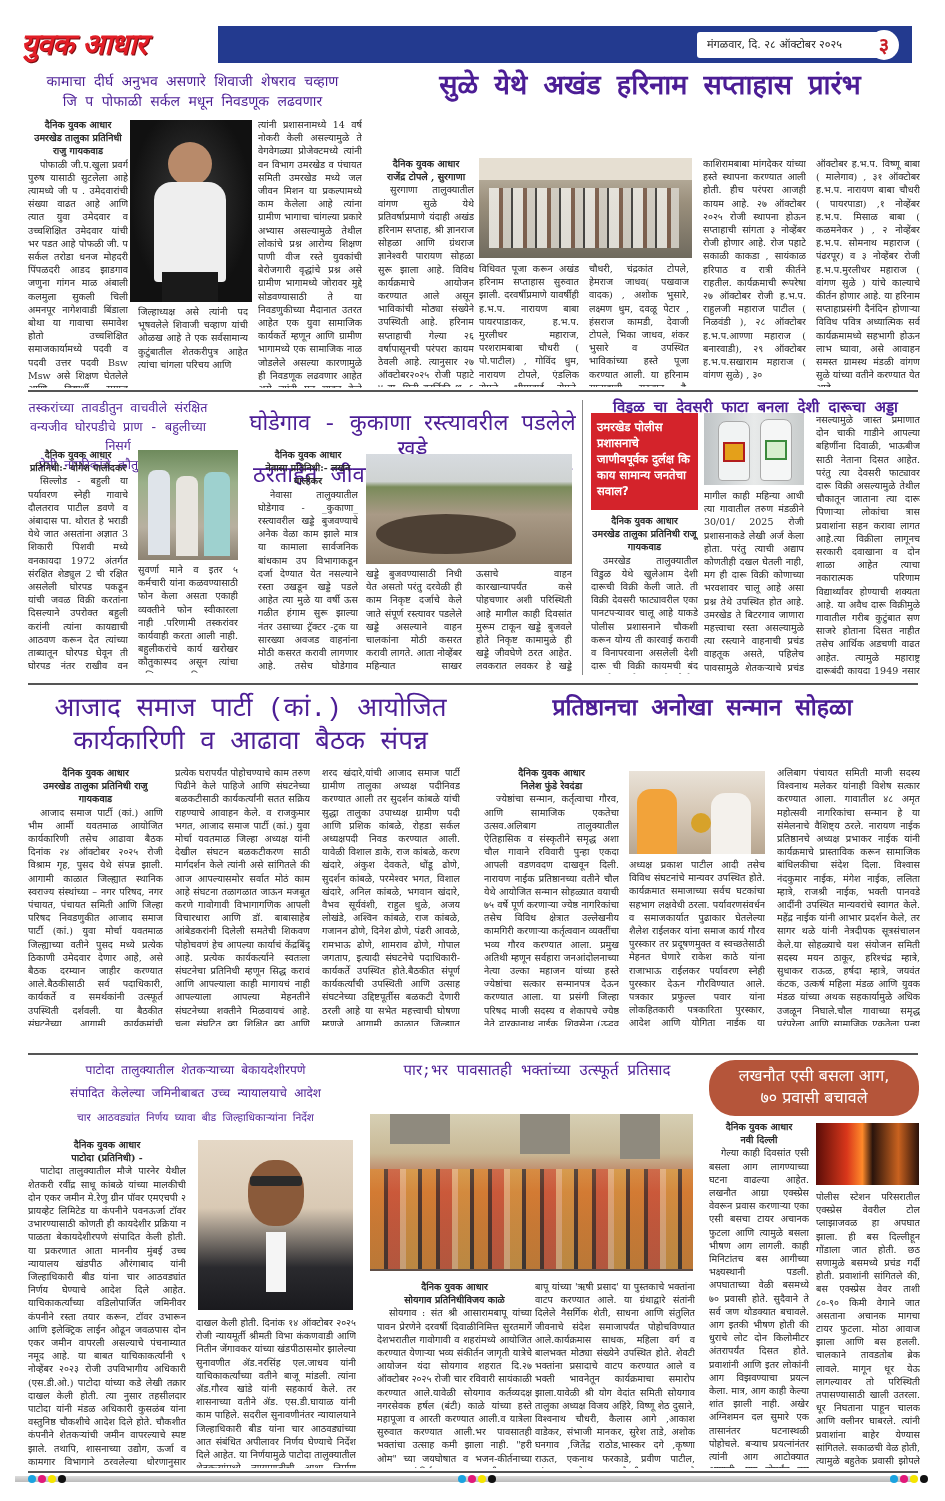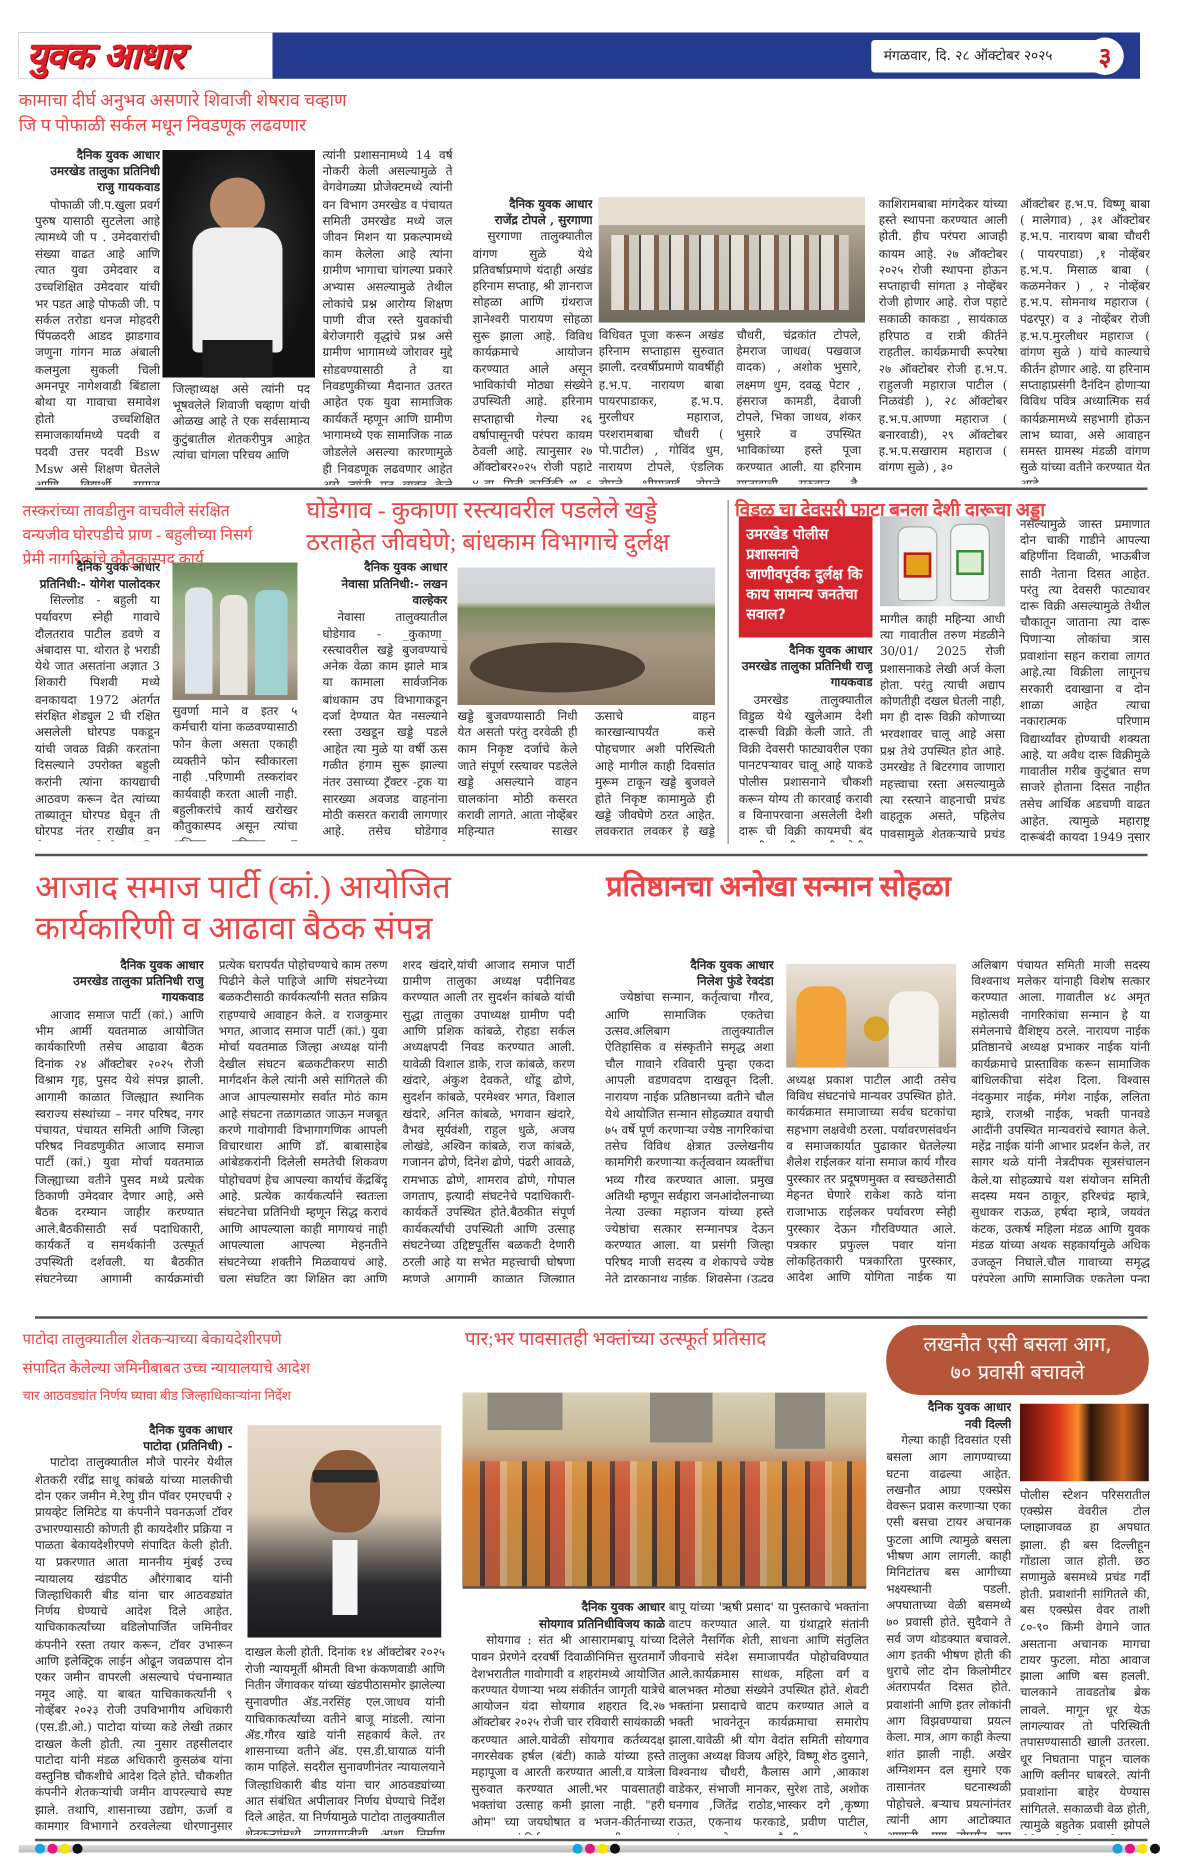--- a/index.html
+++ b/index.html
@@ -12,27 +12,27 @@
   .logo { left: 15px; top: 26px; width: 203px; height: 37px; background: #ffffff; color: #e21d26;
           font-family: "DejaVu Sans", sans-serif; font-weight: bold; font-size: 29px; line-height: 37px;
           padding-left: 6px; letter-spacing: -1px; text-shadow: 1px 1px 0 #7a0c10; font-style: italic; }
   .datebox { left: 697px; top: 32px; width: 186px; height: 26px; background: #ffffff;
              font-family: "DejaVu Sans", sans-serif; font-size: 11px; line-height: 26px; padding-left: 10px; color: #222; border-radius: 3px 0 0 3px; }
   .pagenum { left: 869px; top: 30px; width: 30px; height: 30px; border-radius: 50%; background: #ffffff;
              color: #c81d25; font-weight: bold; font-size: 20px; line-height: 30px; text-align: center;
              font-family: "DejaVu Sans", sans-serif; }
 
   
-  .hl { font-family: Liberation Serif, serif; text-align: left; color: #ef4444; }
+  .hl { font-family: Liberation Mono, monospace; text-align: center; color: #4c1d95; }
   .rule { background: #555; height: 2px; }
   .vrule { background: #888; width: 1px; }
 
   
   .col { font-size: 9.5px; line-height: 13.2px; text-align: justify; color: #2a2a2a; overflow: hidden; }
-  .col .by { font-weight: bold; text-align: right; }
+  .col .by { font-weight: bold; text-align: center; }
   .col p { text-indent: 12px; }
 
   
   .photo { overflow: hidden; }
   .photo-dark { background: radial-gradient(ellipse at 50% 45%, #3a3a3a 0%, #111 70%); }
   .photo-group { background: linear-gradient(180deg, #c8bfae 0%, #9a8f7c 45%, #6f6a5e 100%); }
   .photo-road { background: linear-gradient(180deg, #d7dbe0 0%, #cfd3d2 25%, #7a8b5a 30%, #a99a86 55%, #8a7a66 100%); }
   .photo-men { background: linear-gradient(180deg, #6e8a5c 0%, #9bb08a 30%, #b8b0a0 70%, #8d8373 100%); }
   .photo-bottles { background: linear-gradient(90deg, #bfc4c6 0%, #e8eaea 50%, #c8cccc 100%); }
   .photo-award { background: linear-gradient(180deg, #e9e2d8 0%, #d6c7b4 50%, #b7a691 100%); }
@@ -74,20 +74,21 @@
   <div class="abs col" style="left:138px;top:305px;width:110px;height:80px;">
     <p style="text-indent:0">जिल्हाध्यक्ष असे त्यांनी पद भूषवलेले शिवाजी चव्हाण यांची ओळख आहे ते एक सर्वसामान्य कुटुंबातील शेतकरीपुत्र आहेत त्यांचा चांगला परिचय आणि</p>
   </div>
   <div class="abs col" style="left:258px;top:118px;width:104px;height:270px;">
     <p style="text-indent:0">त्यांनी प्रशासनामध्ये 14 वर्ष नोकरी केली असल्यामुळे ते वेगवेगळ्या प्रोजेक्टमध्ये त्यांनी वन विभाग उमरखेड व पंचायत समिती उमरखेड मध्ये जल जीवन मिशन या प्रकल्पामध्ये काम केलेला आहे त्यांना ग्रामीण भागाचा चांगल्या प्रकारे अभ्यास असल्यामुळे तेथील लोकांचे प्रश्न आरोग्य शिक्षण पाणी वीज रस्ते युवकांची बेरोजगारी वृद्धांचे प्रश्न असे ग्रामीण भागामध्ये जोरावर मुद्दे सोडवण्यासाठी ते या निवडणुकीच्या मैदानात उतरत आहेत एक युवा सामाजिक कार्यकर्ते म्हणून आणि ग्रामीण भागामध्ये एक सामाजिक नाळ जोडलेले असल्या कारणामुळे ही निवडणूक लढवणार आहेत असे त्यांनी मत व्यक्त केले आहे.</p>
   </div>
 </div>
 
 <div>
   <div class="abs hl" style="left:380px;top:70px;width:540px;font-size:27px;line-height:34px;font-weight:bold;">
+    <div>सुळे येथे अखंड हरिनाम सप्ताहास प्रारंभ</div>
   </div>
   <div class="abs col" style="left:378px;top:157px;width:96px;height:230px;">
     <div class="by">दैनिक युवक आधार</div>
     <div class="by">राजेंद्र टोपले , सुरगाणा</div>
     <p>सुरगाणा तालुक्यातील वांगण सुळे येथे प्रतिवर्षाप्रमाणे यंदाही अखंड हरिनाम सप्ताह, श्री ज्ञानराज सोहळा आणि ग्रंथराज ज्ञानेश्वरी पारायण सोहळा सुरू झाला आहे. विविध कार्यक्रमाचे आयोजन करण्यात आले असून भाविकांची मोठ्या संख्येने उपस्थिती आहे. हरिनाम सप्ताहाची गेल्या २६ वर्षापासूनची परंपरा कायम ठेवली आहे. त्यानुसार २७ ऑक्टोबर२०२५ रोजी पहाटे ४ वा. मिती कार्तिकी शु. ६ शके १९४७ या ब्रह्ममुहूर्तावर</p>
   </div>
   <div class="abs photo photo-group" style="left:479px;top:158px;width:213px;height:100px;">
     <div style="position:absolute;left:0;top:0;width:100%;height:22px;background:#e6dfd2;"></div>
     <div style="position:absolute;left:10px;top:30px;width:190px;height:60px;background:repeating-linear-gradient(90deg,#f0eee8 0 10px,#7a5a48 10px 14px,#d9d5cc 14px 22px,#3a3a3a 22px 24px);opacity:.85;"></div>
   </div>
@@ -122,21 +123,21 @@
     <div style="position:absolute;left:10px;top:20px;width:22px;height:85px;background:#dfe4ea;border-radius:8px 8px 0 0;"></div>
     <div style="position:absolute;left:38px;top:26px;width:22px;height:80px;background:#e8e5df;border-radius:8px 8px 0 0;"></div>
     <div style="position:absolute;left:66px;top:22px;width:26px;height:84px;background:#9ed1cf;border-radius:8px 8px 0 0;"></div>
   </div>
   <div class="abs col" style="left:138px;top:563px;width:100px;height:110px;">
     <p style="text-indent:0">सुवर्णा माने व इतर ५ कर्मचारी यांना कळवण्यासाठी फोन केला असता एकाही व्यक्तीने फोन स्वीकारला नाही .परिणामी तस्करांवर कार्यवाही करता आली नाही. बहुलीकरांचे कार्य खरोखर कौतुकास्पद असून त्यांचा अभिनव प्रतिष्ठान व सूर्यकिरण अर्बन बँकेचे अध्यक्ष किशन पा. पवार यांनी सत्कार केला आहे.</p>
   </div>
 </div>
 
 <div>
-  <div class="abs hl" style="left:245px;top:396px;width:335px;font-size:19px;line-height:26px;">
+  <div class="abs hl" style="left:245px;top:412px;width:335px;font-size:22px;line-height:26px;">
     <div>घोडेगाव - कुकाणा रस्त्यावरील पडलेले खड्डे</div>
     <div>ठरताहेत जीवघेणे; बांधकाम विभागाचे दुर्लक्ष</div>
   </div>
   <div class="abs col" style="left:258px;top:448px;width:100px;height:225px;">
     <div class="by">दैनिक युवक आधार</div>
     <div class="by">नेवासा प्रतिनिधी:- लखन वाल्हेकर</div>
     <p>नेवासा तालुक्यातील घोडेगाव - _कुकाणा_ रस्त्यावरील खड्डे बुजवण्याचे अनेक वेळा काम झाले मात्र या कामाला सार्वजनिक बांधकाम उप विभागाकडून दर्जा देण्यात येत नसल्याने रस्ता उखडून खड्डे पडले आहेत त्या मुळे या वर्षी ऊस गळीत हंगाम सुरू झाल्या नंतर उसाच्या ट्रॅक्टर -ट्रक या सारख्या अवजड वाहनांना मोठी कसरत करावी लागणार आहे. तसेच घोडेगाव -कुकाणा रस्त्यावर खड्डे पडण्याची वेळ ही काही नवी नसून दरवर्षी राज्य सरकारच्या रस्ते दुरुस्ती साठी</p>
   </div>
   <div class="abs photo photo-road" style="left:366px;top:454px;width:206px;height:110px;">
     <div style="position:absolute;left:10px;top:60px;width:140px;height:40px;border-radius:50%;background:#4d4034;"></div>

